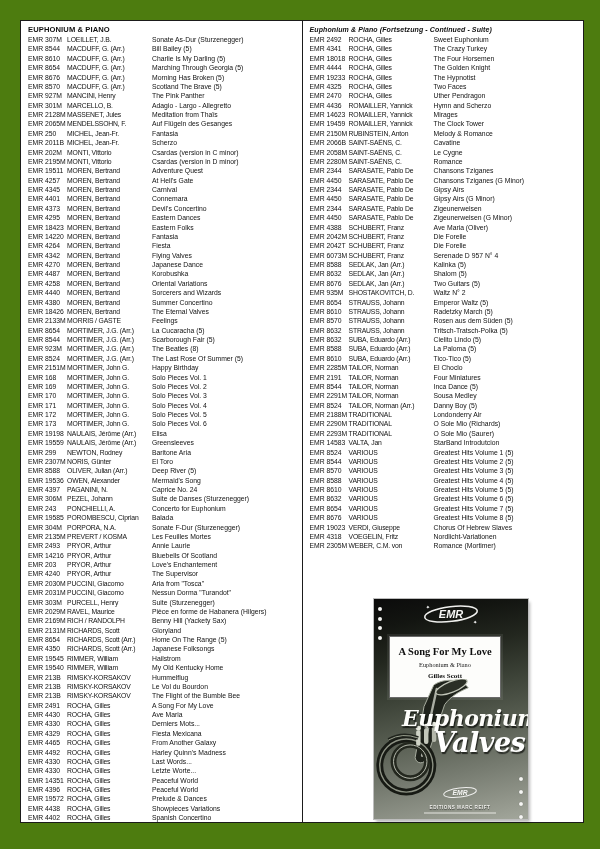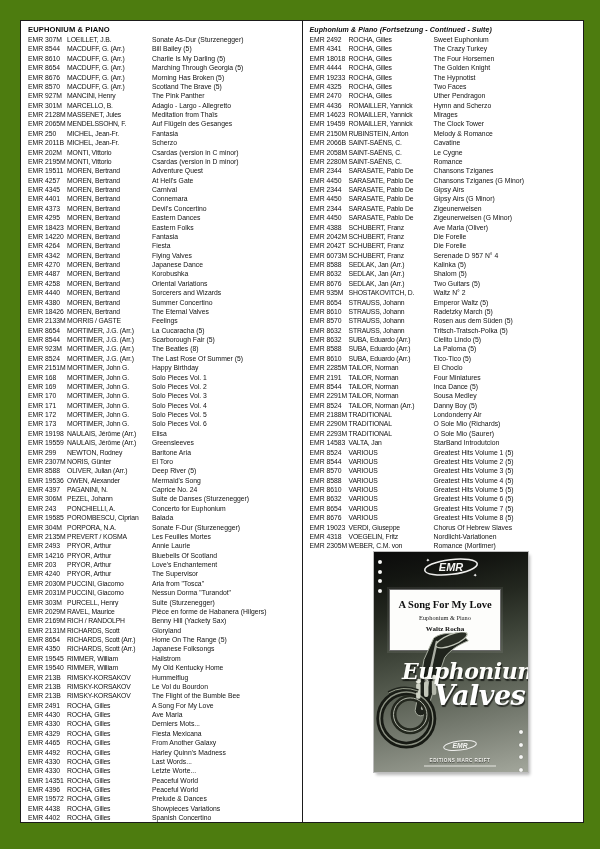--- a/index.html
+++ b/index.html
@@ -22,21 +22,21 @@
   .col-header.cont{font-style:italic;font-size:7px;}
   .rows{display:block;}
   .row{display:flex;height:9.38px;line-height:9.5px;font-size:6.8px;white-space:nowrap;}
   .cell{display:block;overflow:visible;}
   .cell.code{width:39px;flex:0 0 39px;}
   .cell.composer{width:85px;flex:0 0 85px;letter-spacing:-0.15px;}
   .cell.title{flex:1 1 auto;}
 
   
   .cover{
-    position:absolute;left:374px;top:552px;width:154px;height:220px;
+    position:absolute;left:374px;top:599px;width:154px;height:220px;
     background:linear-gradient(168deg,#0b0b0b 0%,#131511 12%,#23271f 26%,
                #3c4237 42%,#565c50 58%,#767b70 76%,#94988d 92%,#a3a79c 100%);
     box-shadow:0 0 0 1px #bdbdbd,2px 3px 3px rgba(0,0,0,0.28);
     overflow:hidden;
   }
   .dots{position:absolute;display:flex;flex-direction:column;}
   .dots-left{left:4px;top:8px;gap:5.5px;}
   .dots-right{right:5px;top:178px;gap:8.5px;}
   .dot{width:4px;height:4px;border-radius:50%;background:#f6f6f4;box-shadow:0 0 1px rgba(0,0,0,.4);}
   .logo-top{position:absolute;top:4px;left:0;right:0;display:flex;justify-content:center;}
@@ -799,21 +799,21 @@
         <ellipse cx="45" cy="17" rx="41" ry="11.5" fill="none" stroke="#f0f0ee" stroke-width="2.4" transform="rotate(-7 45 17)"></ellipse>
         <text x="45" y="23" text-anchor="middle" font-size="17" font-weight="bold" font-style="italic" fill="#f7f7f5" font-family="Liberation Sans, sans-serif">EMR</text>
         <text x="6" y="9" font-size="8" fill="#ffffff">✦</text>
         <text x="79" y="32" font-size="8" fill="#ffffff">✦</text>
       </svg>
     </div>
 
     <div class="title-box">
       <div class="cover-title">A Song For My Love</div>
       <div class="cover-subtitle">Euphonium &amp; Piano</div>
-      <div class="cover-composer">Waltz Rocha</div>
+      <div class="cover-composer">Gilles Scott</div>
       <div class="cover-code">EMR 2491</div>
     </div>
 
     <div class="series-1">Euphonium</div>
     <div class="series-2">Valves</div>
 
     <svg class="instrument" viewBox="0 0 100 120">
 
       <path d="M60 6 C72 -2 90 1 95 9 C85 13 77 18 71 26 L53 80 C51 87 42 87 41 80 L50 28 Z" fill="#1f231c" stroke="#a9aea1" stroke-width="1"></path>
       <path d="M63 10 L48 78" stroke="#d8dbd0" stroke-width="2.4" opacity="0.75" stroke-linecap="round"></path>

